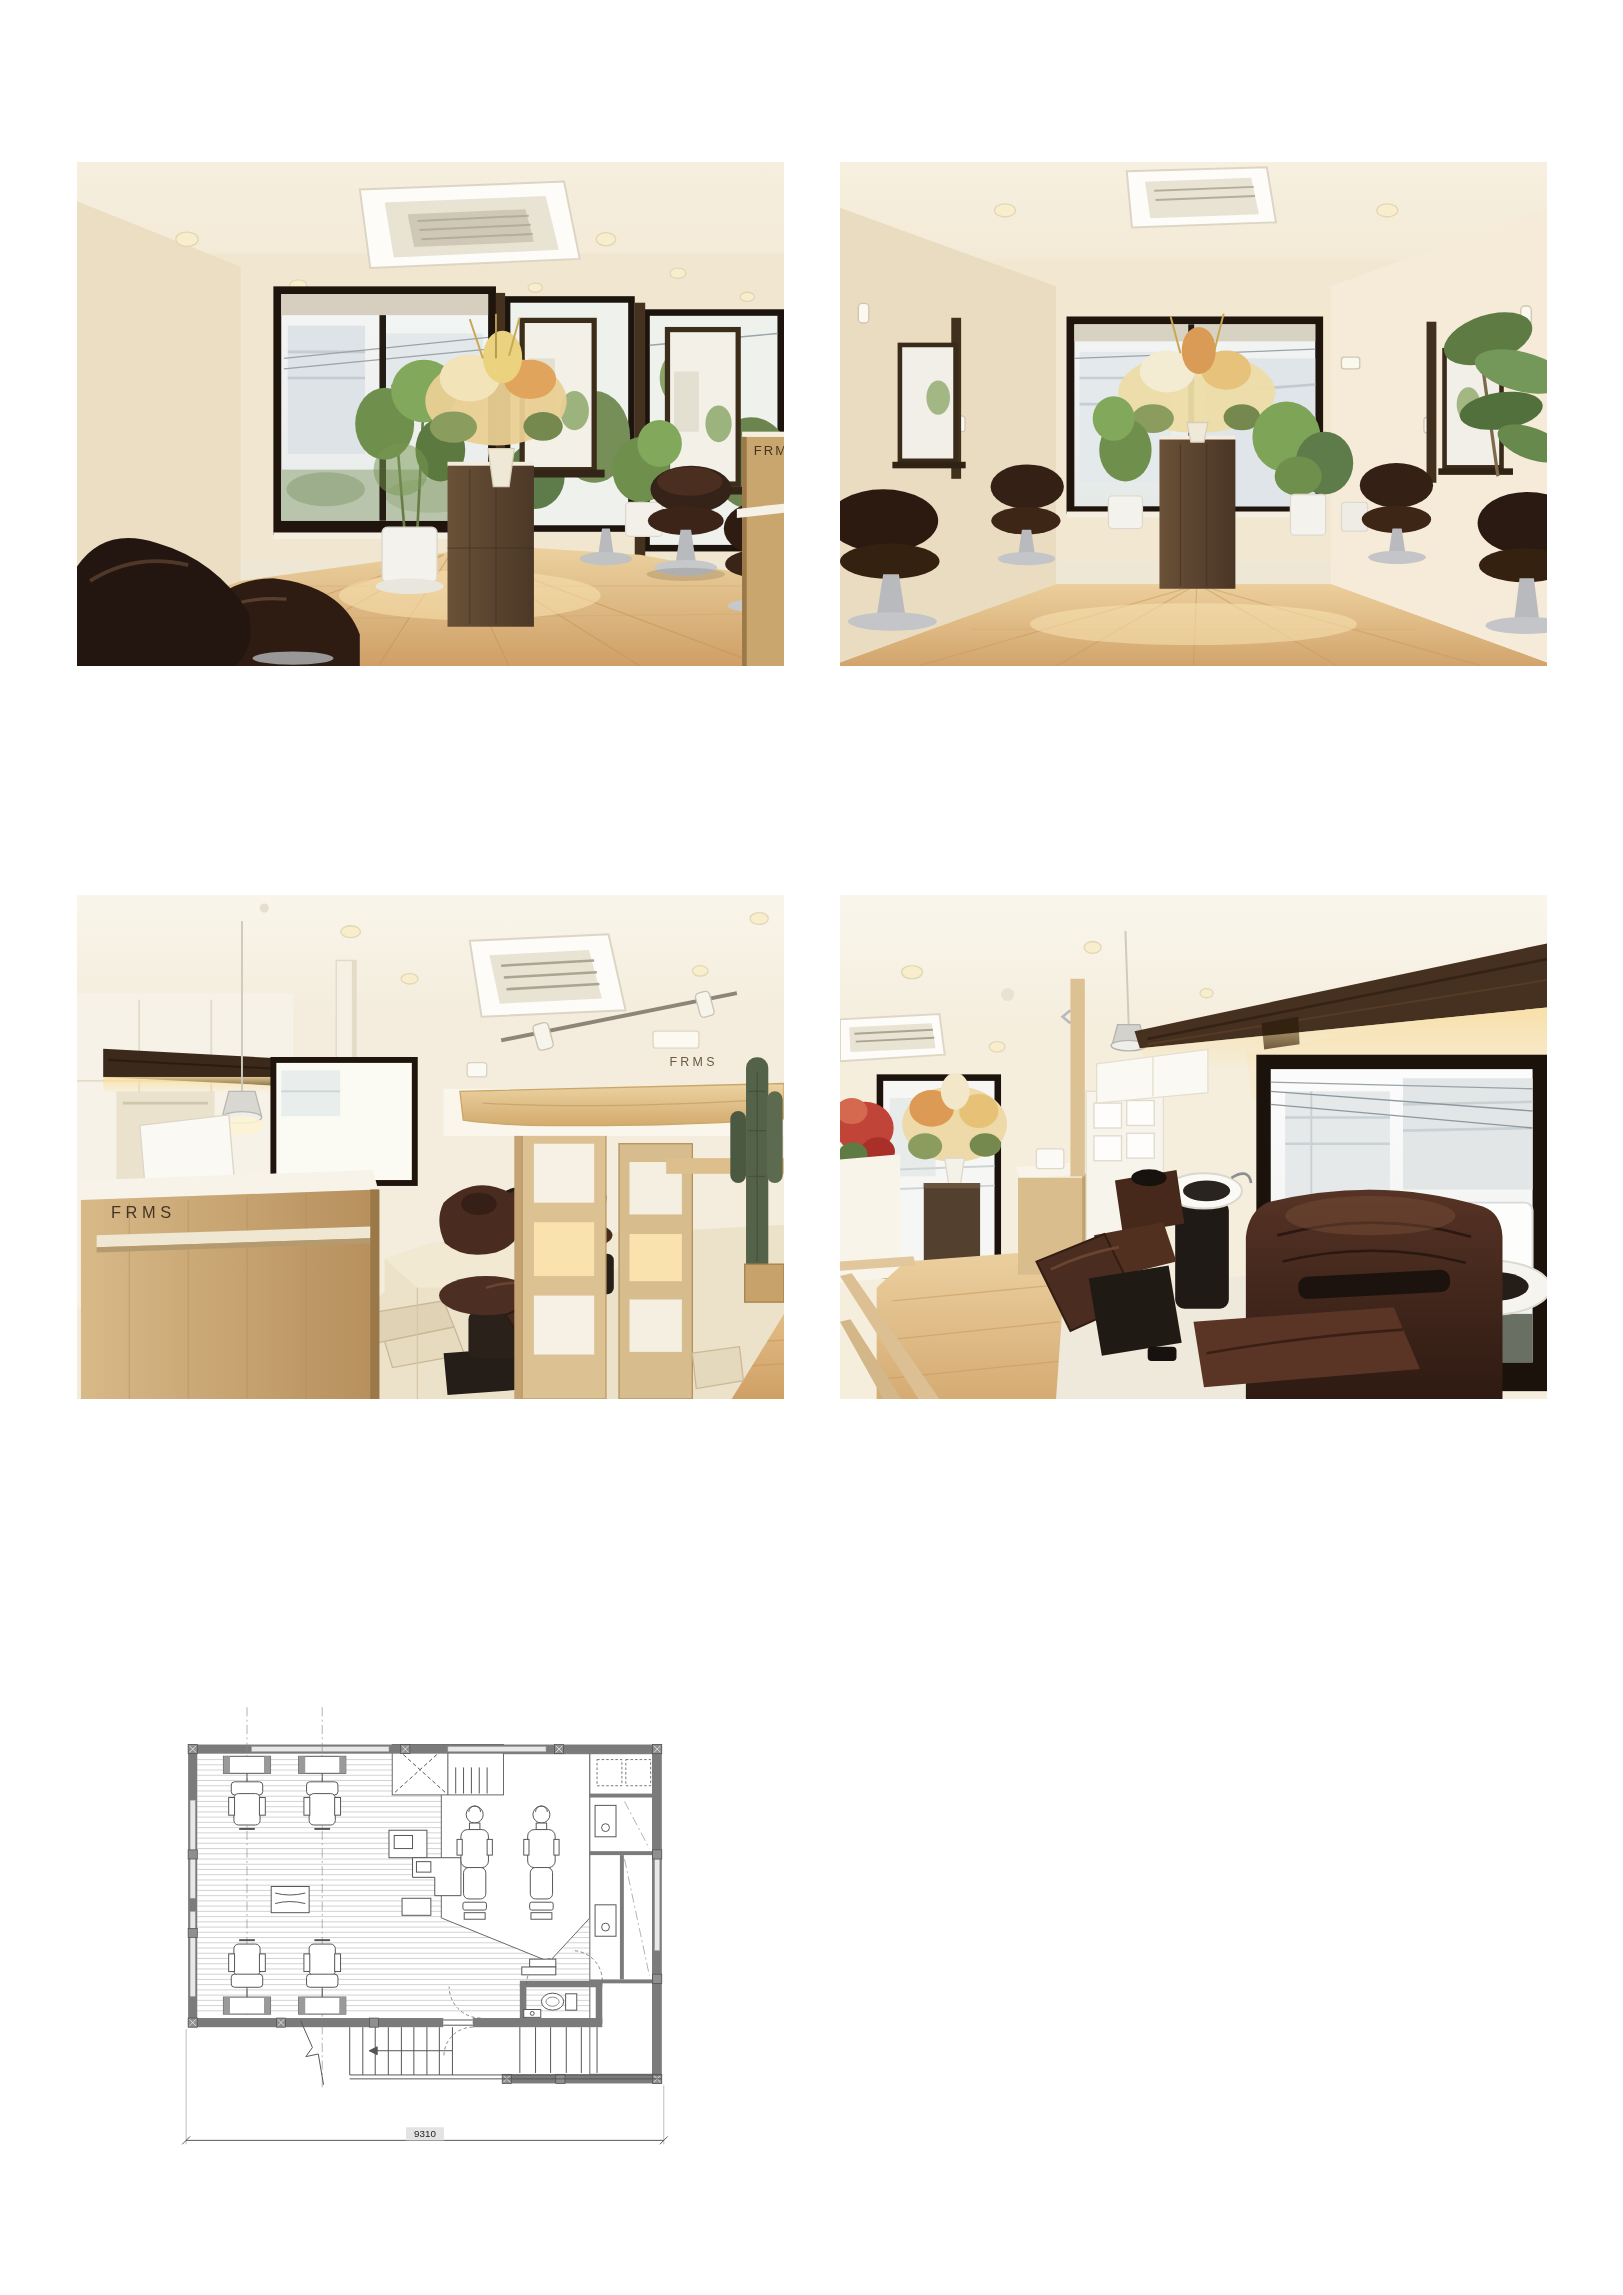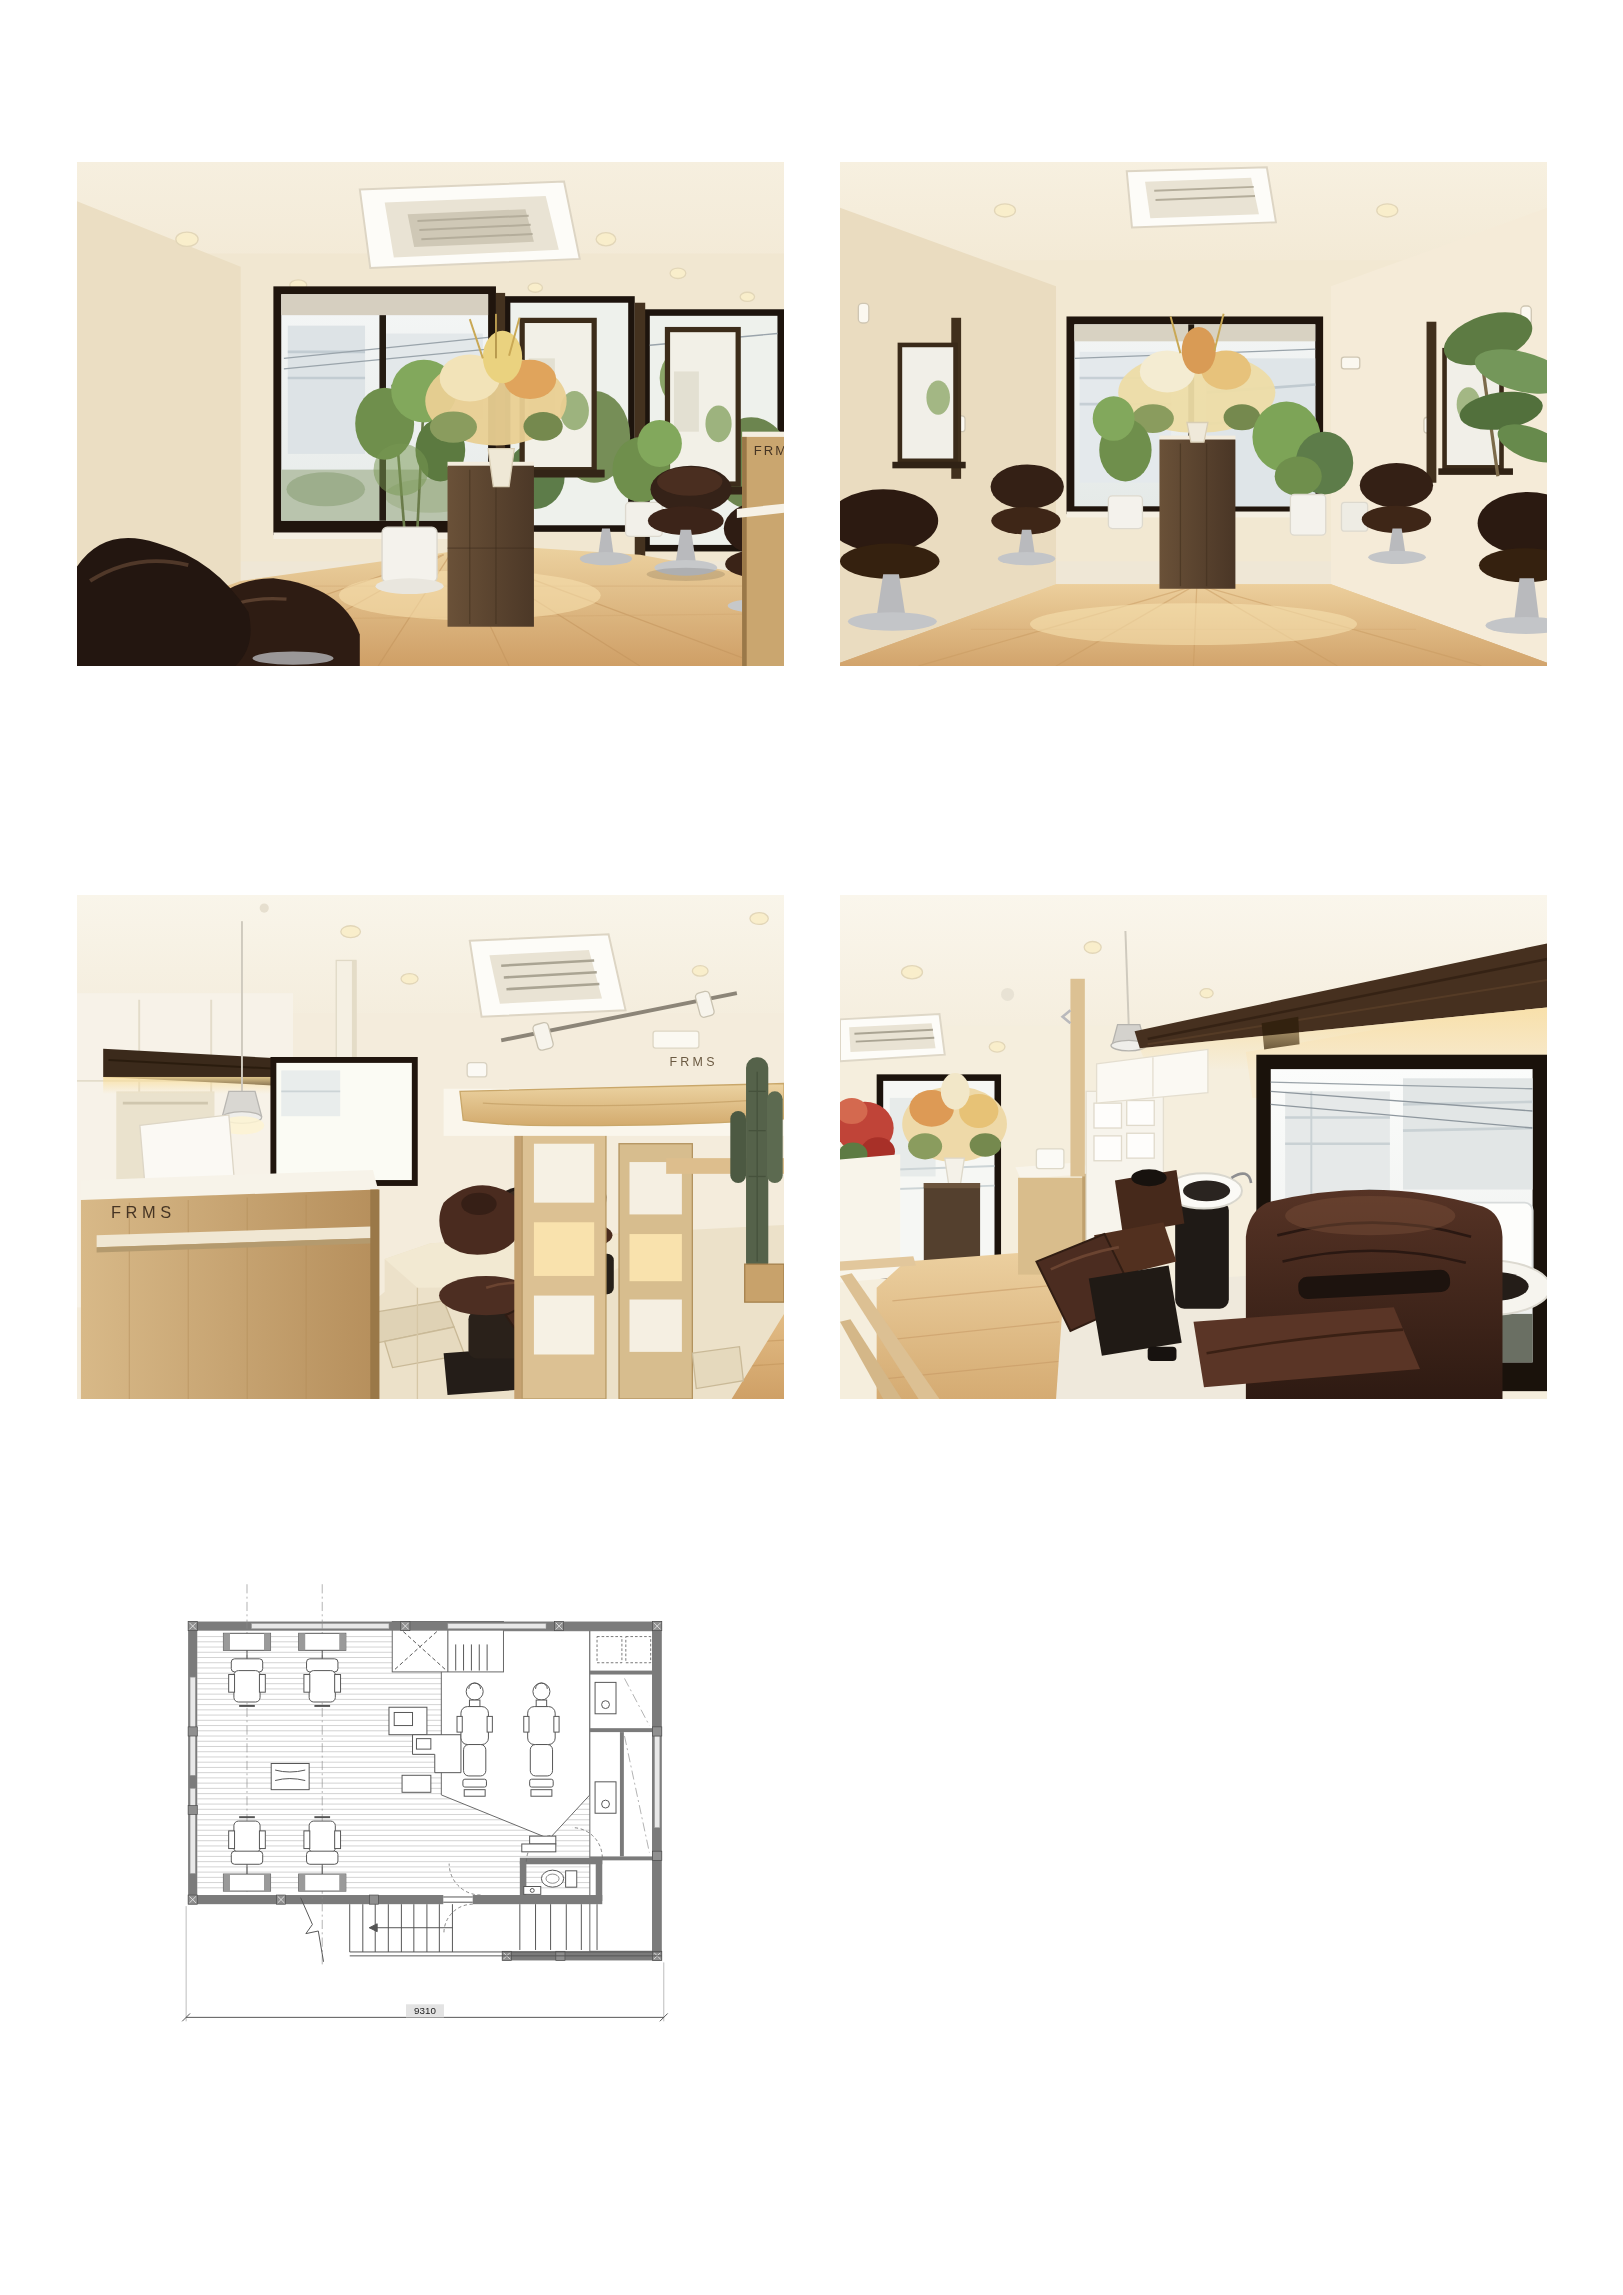--- a/index.html
+++ b/index.html
@@ -4,21 +4,21 @@
 <style>
   html,body{margin:0;padding:0;background:#ffffff;}
   .page{position:relative;width:1623px;height:2295px;background:#ffffff;overflow:hidden;
         font-family:"Liberation Sans", sans-serif;}
   .photo{position:absolute;overflow:hidden;background:#efe7d6;}
   .photo svg{display:block;width:100%;height:100%;}
   #photo1{left:77px;top:162px;width:707px;height:504px;}
   #photo2{left:840px;top:162px;width:707px;height:504px;}
   #photo3{left:77px;top:895px;width:707px;height:504px;}
   #photo4{left:840px;top:895px;width:707px;height:504px;}
-  #floorplan{position:absolute;left:173px;top:1579px;width:517px;height:458px;text-align:right;}
+  #floorplan{position:absolute;left:173px;top:1702px;width:517px;height:458px;text-align:right;}
   #floorplan svg{display:block;width:100%;height:100%;}
   
   .pw{fill:#7b7b7b;}
   .pline{stroke:#555;fill:none;stroke-width:1.5;}
   .pfix{fill:#ffffff;stroke:#555;stroke-width:1.5;}
   .hatch{stroke:#bcbcbc;stroke-width:1;}
   .cdash{stroke:#8a8a8a;stroke-width:1;fill:none;stroke-dasharray:14 5 3 5;}
   .ddash{stroke:#666;stroke-width:1.2;fill:none;stroke-dasharray:5 4;}
   .logo-text{fill:#463524;}
 </style>

